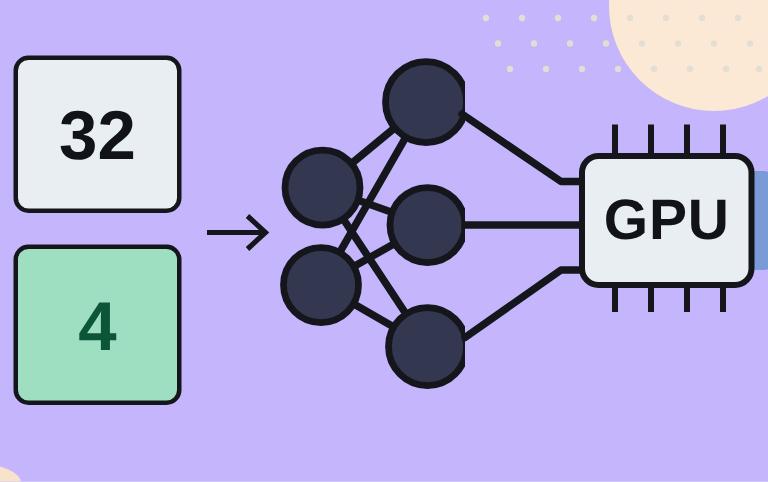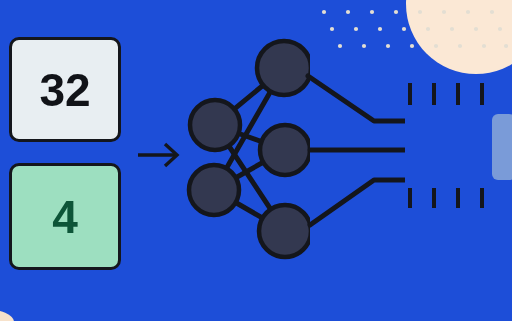--- a/index.html
+++ b/index.html
@@ -8,21 +8,21 @@
     padding: 0;
   }
   body {
     font-family: "Liberation Sans", sans-serif;
     background: #ffffff;
   }
   #canvas {
     position: relative;
     width: 512px;
     height: 321px;
-    background: #1d4ed8;
+    background: #c4b5fd;
     overflow: hidden;
   }
   .deco-circle {
     position: absolute;
     border-radius: 50%;
     pointer-events: none;
   }
   #deco-corner-top-right {
     right: -34px;
     top: -66px;
@@ -221,15 +221,18 @@
     <div class="chip-pin" style="left:32px;  top:0px;  width:4px; height:22px;"></div>
     <div class="chip-pin" style="left:56px;  top:0px;  width:4px; height:22px;"></div>
     <div class="chip-pin" style="left:80px;  top:0px;  width:4px; height:22px;"></div>
     <div class="chip-pin" style="left:104px; top:0px;  width:4px; height:22px;"></div>
 
     <div class="chip-pin" style="left:32px;  top:105px; width:4px; height:20px;"></div>
     <div class="chip-pin" style="left:56px;  top:105px; width:4px; height:20px;"></div>
     <div class="chip-pin" style="left:80px;  top:105px; width:4px; height:20px;"></div>
     <div class="chip-pin" style="left:104px; top:105px; width:4px; height:20px;"></div>
 
+    <div id="chip-body">
+      <span>GPU</span>
+    </div>
   </div>
 
 </div>
 
 </body></html>

